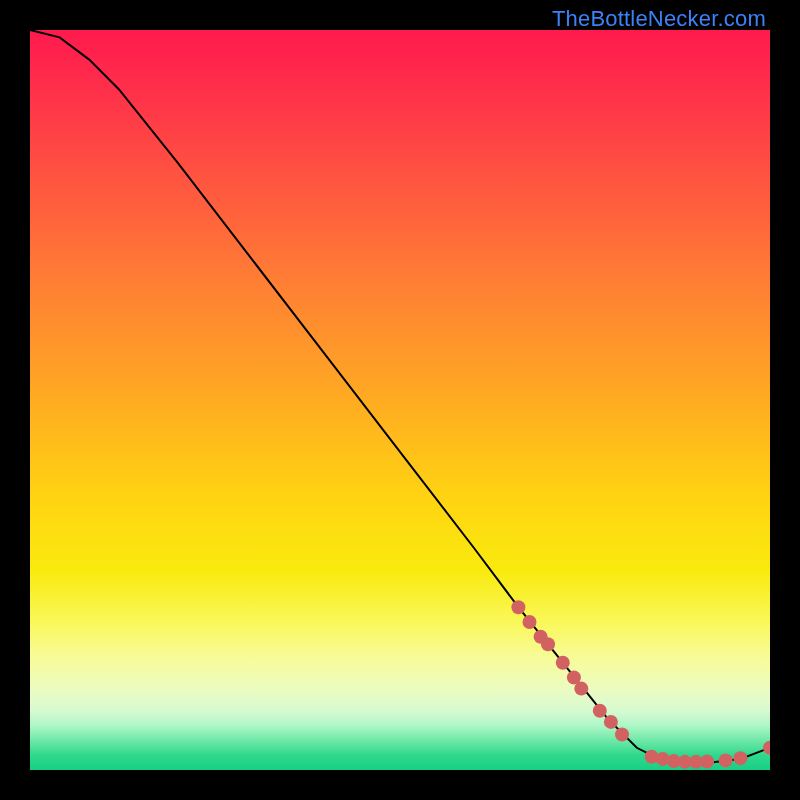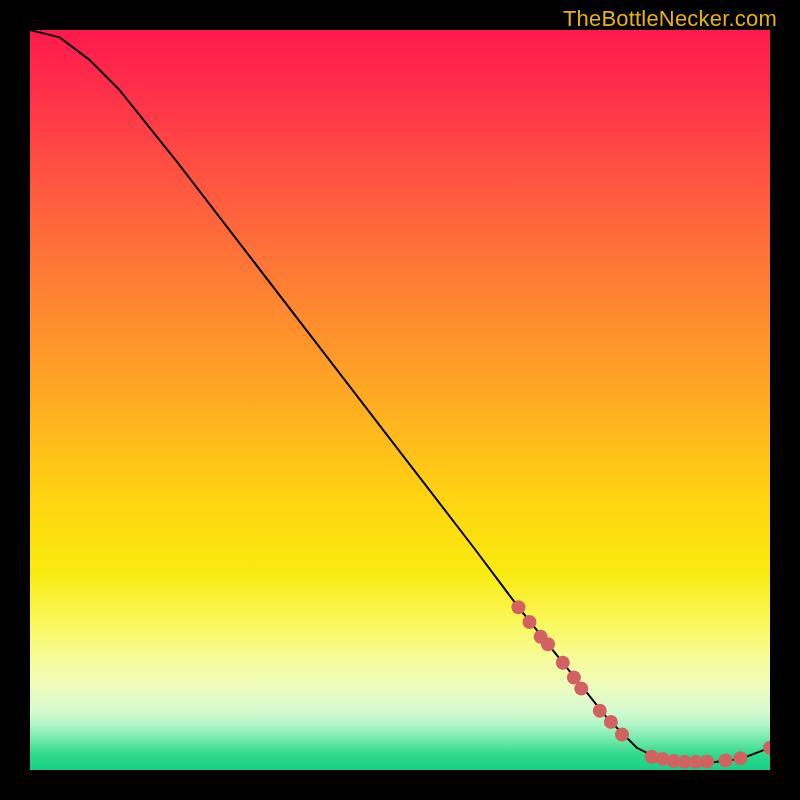--- a/index.html
+++ b/index.html
@@ -7,22 +7,22 @@
     width: 800px;
     height: 800px;
     background: #000;
     position: relative;
     font-family: Arial, Helvetica, sans-serif;
     overflow: hidden;
   }
   .watermark {
     position: absolute;
     top: 6px;
-    right: 23px;
-    color: #eab308;
+    right: 34px;
+    color: #3b82f6;
     font-size: 22px;
     font-weight: 400;
     letter-spacing: 0.2px;
     z-index: 5;
   }
   .plot-area {
     position: absolute;
     left: 30px;
     top: 30px;
     width: 740px;

